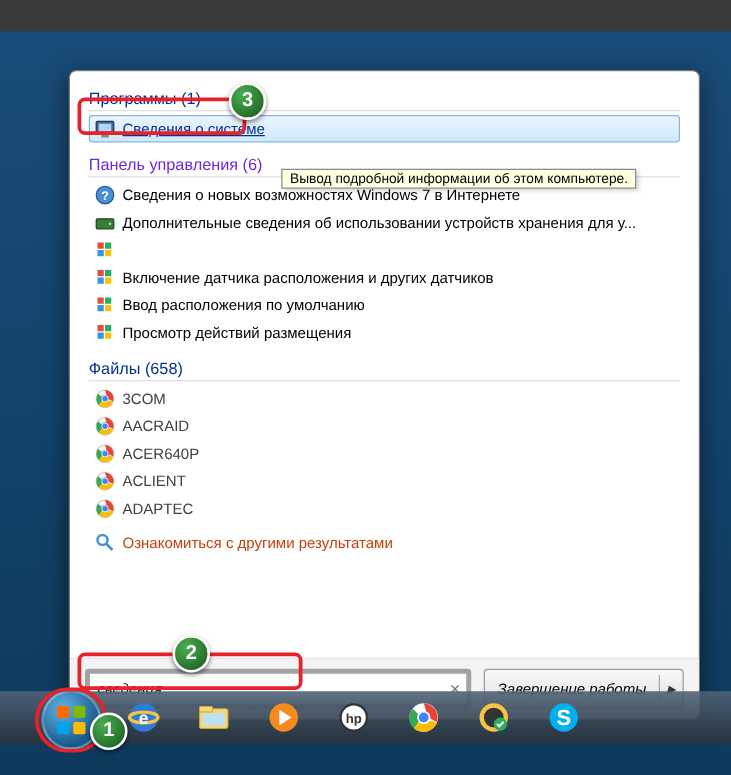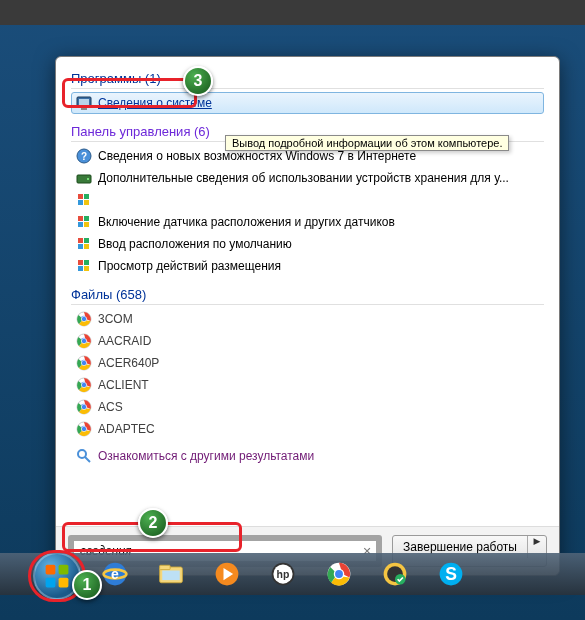--- a/index.html
+++ b/index.html
@@ -62,62 +62,63 @@
     padding: 2px 4px;
   }
   .result-item.selected .label { text-decoration: underline; color: #003399; }
   .icon { width: 16px; height: 16px; flex-shrink: 0; display: inline-flex; align-items: center; justify-content: center; }
   .icon svg { width: 16px; height: 16px; }
   .files-section .result-item .label { color: #404040; }
   .more-results {
     display: flex;
     align-items: center;
     gap: 6px;
-    color: #701a75;
+    color: #c2410c;
     padding: 8px 5px;
     cursor: pointer;
     font-size: 12px;
   }
   .bottom-bar {
     display: flex;
     align-items: center;
     gap: 10px;
     padding: 8px 12px;
     border-top: 1px solid #ddd;
     background: #f3f3f3;
     border-radius: 0 0 6px 6px;
   }
   .search-box {
     flex: 1;
     position: relative;
     display: flex;
     align-items: center;
     background: #fff;
-    border: 6px solid #a3a3a3;
+    border: 4px solid #a3a3a3;
     border-radius: 3px;
     height: 32px;
   }
   .search-box input {
     flex: 1;
     border: none;
     outline: none;
     padding: 0 6px;
     font-size: 12px;
     font-style: italic;
     background: transparent;
   }
   .search-clear { width: 18px; color: #777; cursor: pointer; font-size: 11px; text-align: center; }
   .shutdown-btn {
     display: flex;
-    align-items: flex-start;
+    align-items: center;
     background: linear-gradient(180deg, #f8f8f8 0%, #e0e0e0 100%);
     border: 1px solid #9a9a9a;
     border-radius: 3px;
     height: 32px;
     cursor: pointer;
+    font-style: italic;
   }
   .shutdown-btn .main { padding: 0 10px; font-size: 12px; border-right: 1px solid #aaa; line-height: 22px; }
   .shutdown-btn .arrow { width: 18px; text-align: center; font-size: 9px; color: #333; }
   .tooltip {
     position: absolute;
     top: 135px;
     left: 225px;
     background: #ffffe1;
     border: 1px solid #8a8a8a;
     padding: 1px 6px;
@@ -341,34 +342,20 @@
               <svg viewBox="0 0 16 16">
                 <circle cx="8" cy="8" r="7" fill="#fff" stroke="#ccc"></circle>
                 <circle cx="8" cy="8" r="3.2" fill="#4285f4"></circle>
                 <path d="M8 1 A7 7 0 0 1 14.5 10 L10 8 Z" fill="#ea4335"></path>
                 <path d="M14.5 10 A7 7 0 0 1 3 13 L6.5 9 Z" fill="#fbbc05"></path>
                 <path d="M3 13 A7 7 0 0 1 2.5 4 L7 8 Z" fill="#34a853"></path>
                 <circle cx="8" cy="8" r="2.8" fill="#fff"></circle>
                 <circle cx="8" cy="8" r="2.2" fill="#4285f4"></circle>
               </svg>
             </span>
-          <span class="label">ACS</span>
-        </div>
-        <div class="result-item">
-          <span class="icon">
-              <svg viewBox="0 0 16 16">
-                <circle cx="8" cy="8" r="7" fill="#fff" stroke="#ccc"></circle>
-                <circle cx="8" cy="8" r="3.2" fill="#4285f4"></circle>
-                <path d="M8 1 A7 7 0 0 1 14.5 10 L10 8 Z" fill="#ea4335"></path>
-                <path d="M14.5 10 A7 7 0 0 1 3 13 L6.5 9 Z" fill="#fbbc05"></path>
-                <path d="M3 13 A7 7 0 0 1 2.5 4 L7 8 Z" fill="#34a853"></path>
-                <circle cx="8" cy="8" r="2.8" fill="#fff"></circle>
-                <circle cx="8" cy="8" r="2.2" fill="#4285f4"></circle>
-              </svg>
-            </span>
           <span class="label">ADAPTEC</span>
         </div>
       </div>
 
       <div class="more-results">
         <span class="icon">
             <svg viewBox="0 0 16 16">
               <circle cx="6" cy="6" r="4" fill="none" stroke="#4a90d9" stroke-width="2"></circle>
               <line x1="9" y1="9" x2="14" y2="14" stroke="#4a90d9" stroke-width="2"></line>
             </svg>

